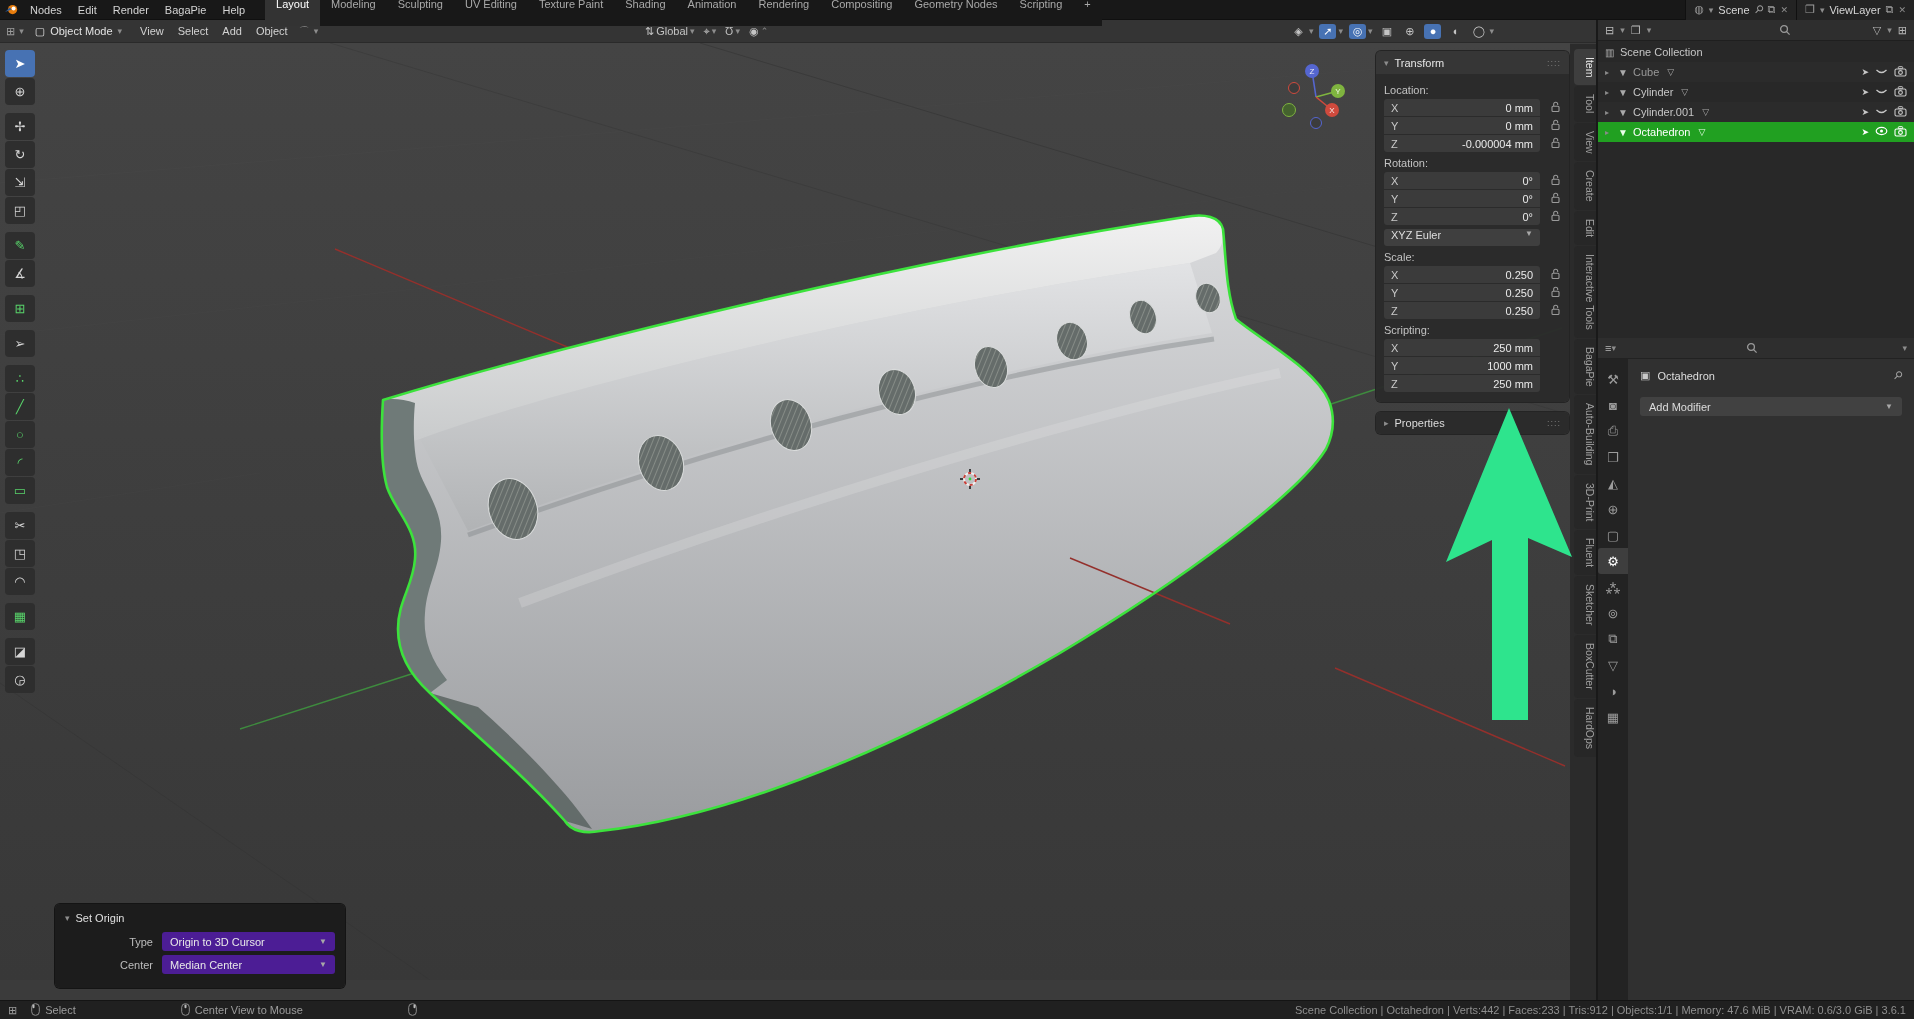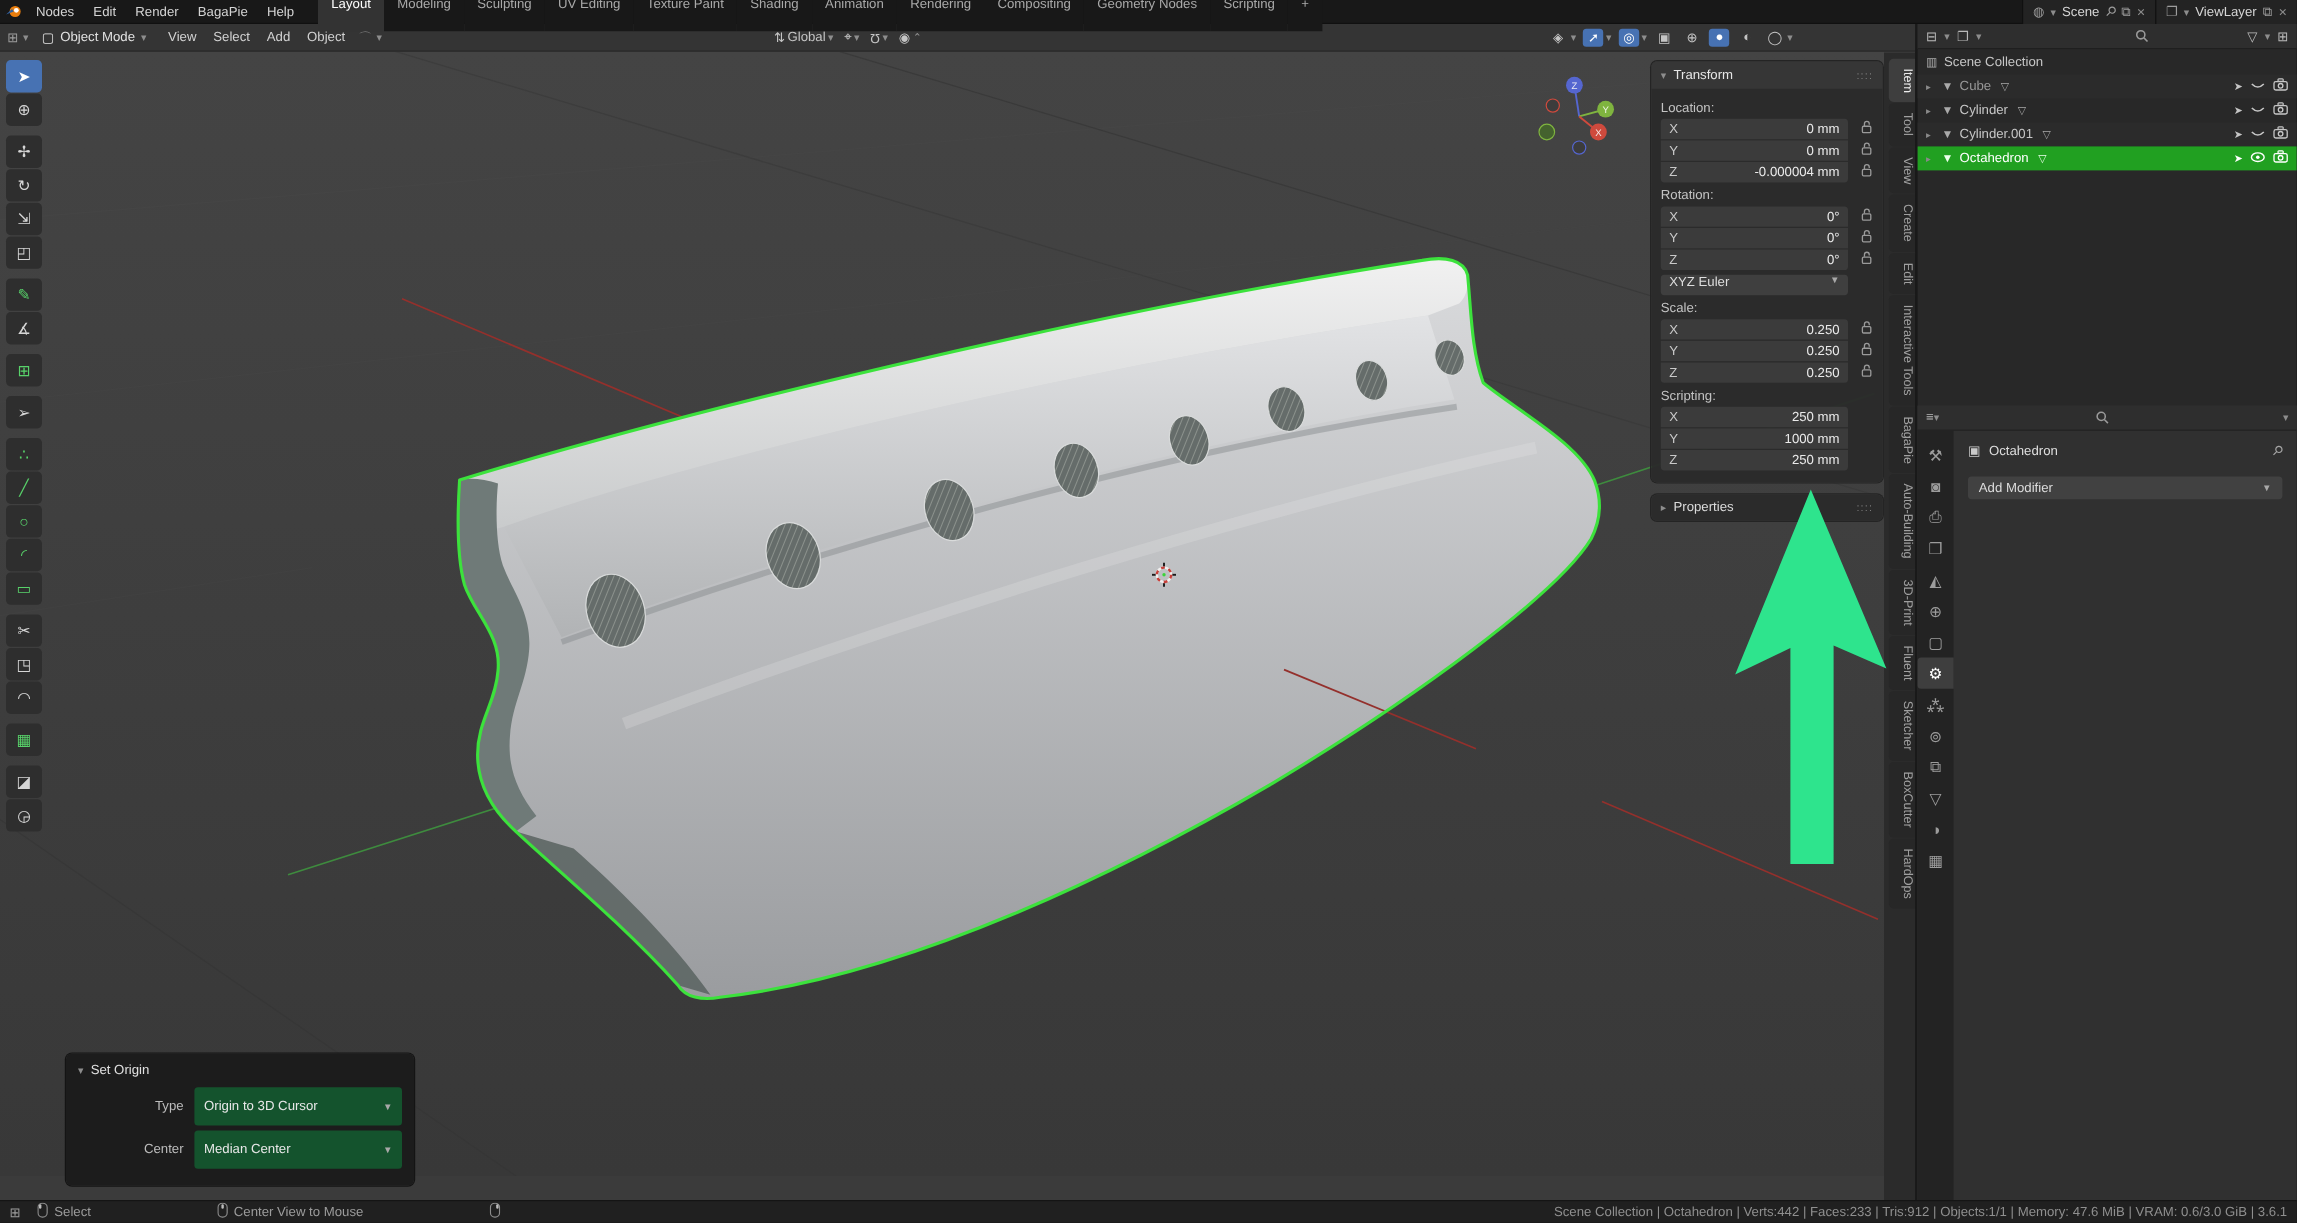--- a/index.html
+++ b/index.html
@@ -85,21 +85,21 @@
   .pe-content{flex:1;padding:10px 12px}
   .crumb{display:flex;align-items:center;gap:7px;color:#dedede}
   .crumb .pin{margin-left:auto;color:#a5a5a5;transform:rotate(45deg)}
   .add-mod{margin-top:15px;height:19px;background:#414141;border-radius:3px;display:flex;align-items:center;padding:0 9px;color:#dcdcdc}
 
   
   .set-origin{position:absolute;left:55px;bottom:12px;width:290px;background:rgba(26,26,26,.93);border-radius:5px;padding:8px 10px 10px;z-index:24;box-shadow:0 0 0 1px #141414}
   .so-header{display:flex;align-items:center;gap:6px;color:#e0e0e0;margin-bottom:8px}
   .so-row{display:flex;align-items:center;margin-bottom:4px}
   .so-label{width:88px;text-align:right;margin-right:9px;color:#bdbdbd}
-  .so-select{flex:1;height:32px;background:#14532d;border-radius:3px;display:flex;align-items:center;padding:0 8px;color:#e8e8e8}
+  .so-select{flex:1;height:19px;background:#4c1d95;border-radius:3px;display:flex;align-items:center;padding:0 8px;color:#e8e8e8}
 
   
   .statusbar{position:absolute;left:0;right:0;bottom:0;height:19px;background:#202020;border-top:1px solid #141414;display:flex;align-items:center;padding:0 8px;color:#9c9c9c;z-index:40}
   .sb-item{display:flex;align-items:center;gap:5px;margin-right:105px}
   .sb-right{margin-left:auto;color:#8f8f8f}
 
   .arrow-svg{position:absolute;left:0;top:0;width:1914px;height:1019px;z-index:60;pointer-events:none}
   svg text{font-family:"Liberation Sans",sans-serif}
 </style>
 </head>

